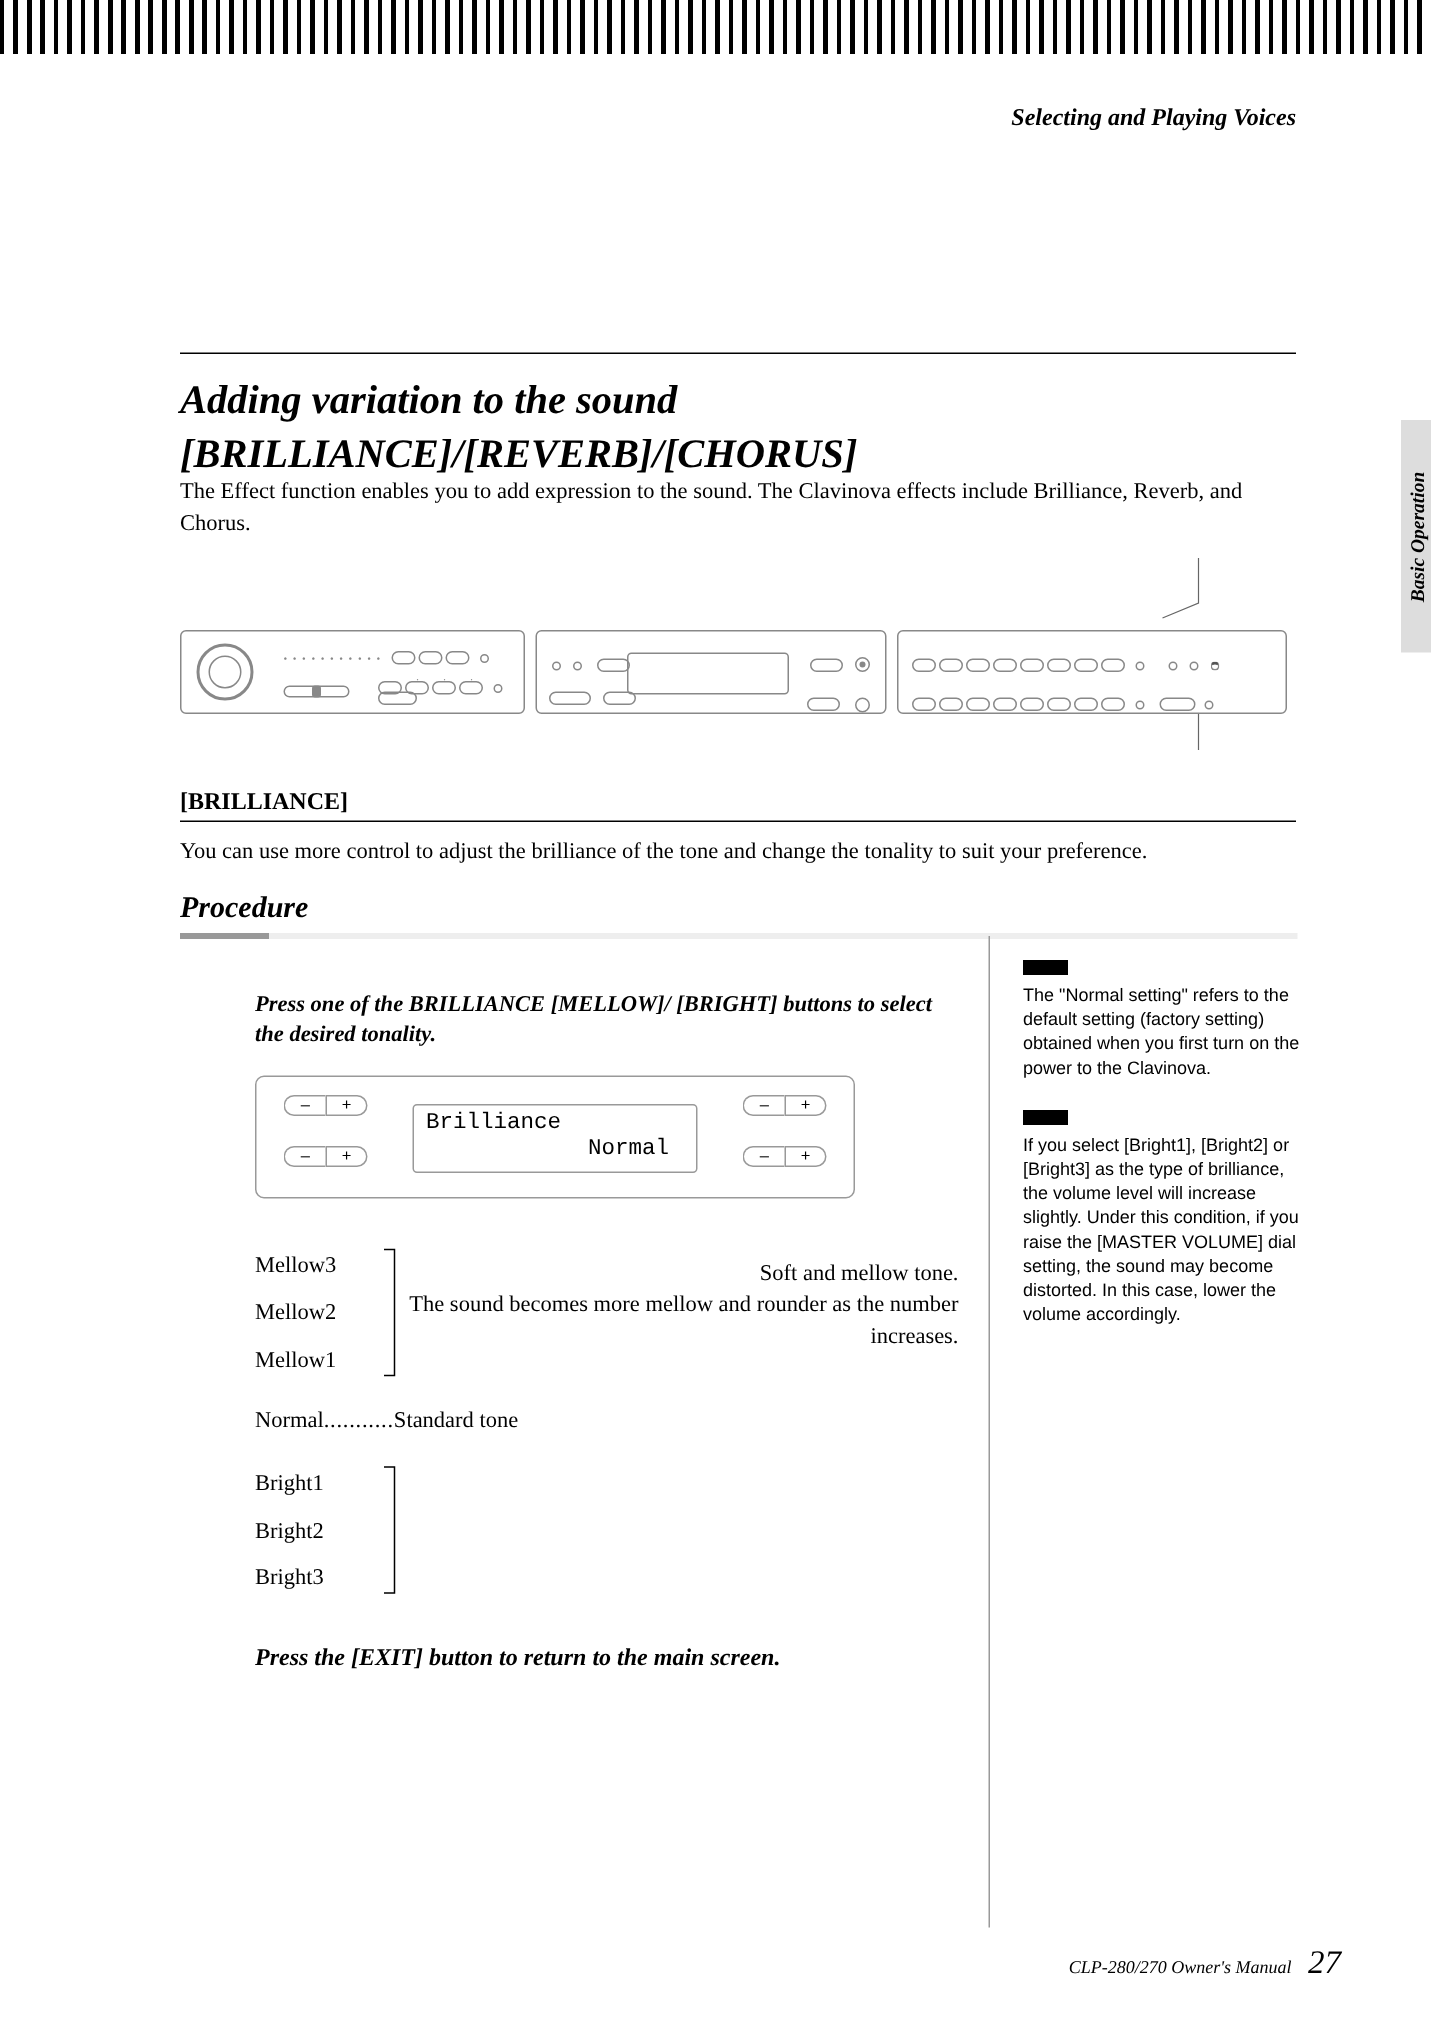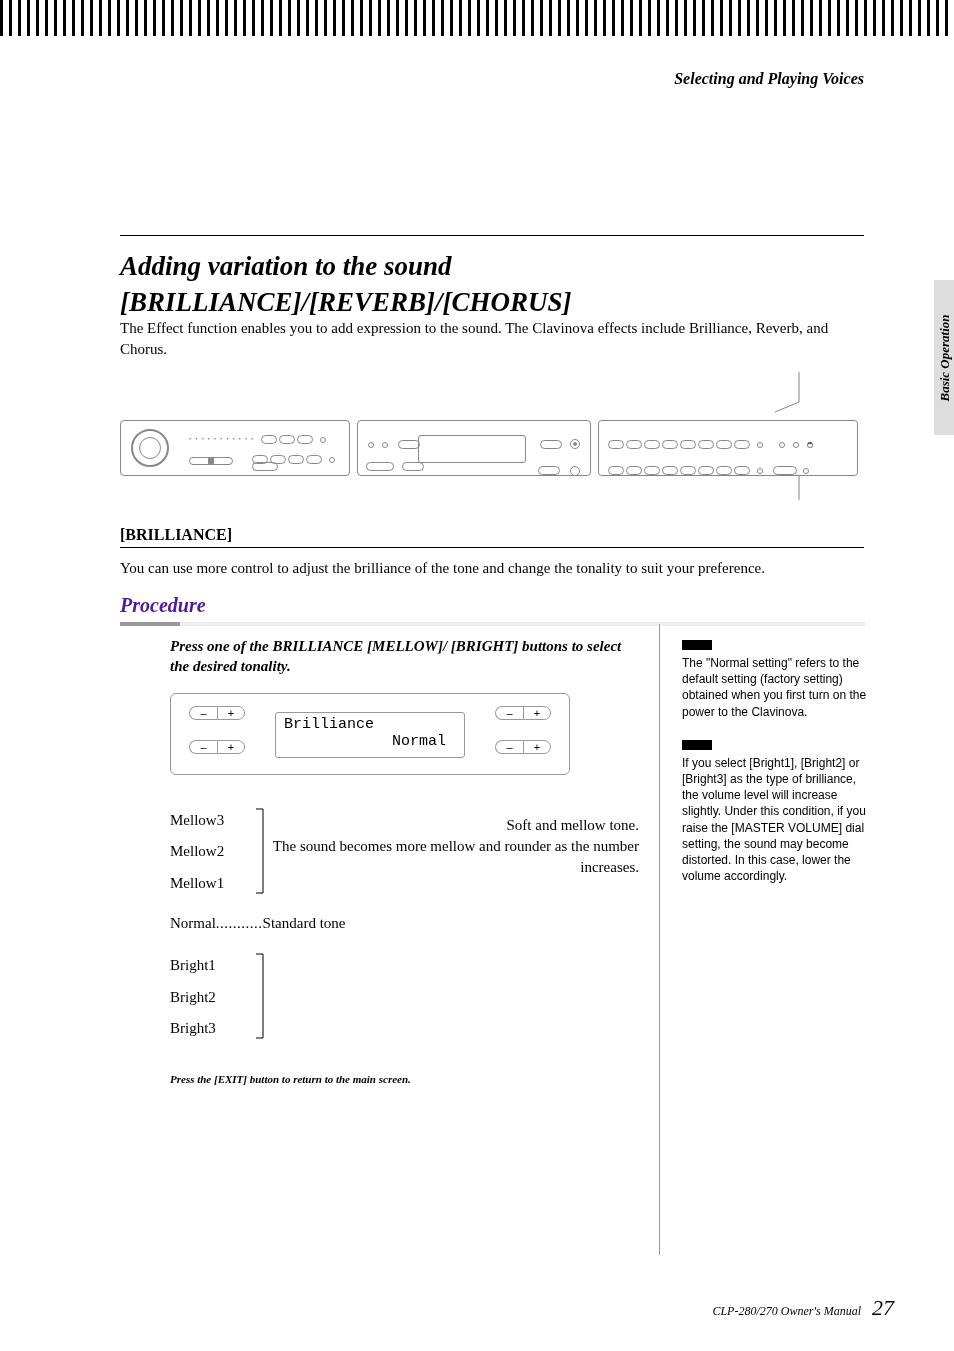--- a/index.html
+++ b/index.html
@@ -181,21 +181,21 @@
     right: 90px;
     font-size: 15px;
   }
   .procedure-head {
     position: absolute;
     top: 594px;
     left: 120px;
     font-style: italic;
     font-weight: bold;
     font-size: 20px;
-    color: #4c1d95;
+    color: #000000;
   }
   .procedure-rule {
     position: absolute;
     top: 622px;
     left: 120px;
     width: 745px;
     height: 4px;
     background: linear-gradient(90deg, #999 0%, #999 8%, #eee 8%, #eee 100%);
   }
   
@@ -215,20 +215,21 @@
     right: -1px;
     height: 12px;
     border-right: 1px solid #999;
   }
   .step-instr {
     font-style: italic;
     font-weight: bold;
     font-size: 15px;
     line-height: 1.35;
     margin-bottom: 16px;
+    margin-top: 24px;
   }
   .display-panel {
     border: 1px solid #999;
     border-radius: 6px;
     padding: 12px 14px;
     width: 400px;
     position: relative;
     height: 82px;
     margin-bottom: 30px;
   }
@@ -295,21 +296,21 @@
   }
   .clear { clear: both; }
   .normal-line {
     font-size: 15px;
     margin: 10px 0 18px 0;
   }
   .dotted { letter-spacing: 0.5px; }
   .exit-instr {
     font-style: italic;
     font-weight: bold;
-    font-size: 11px;
+    font-size: 16px;
     margin-top: 28px;
   }
   
   .sidebar {
     position: absolute;
     top: 640px;
     left: 682px;
     width: 185px;
     font-family: Arial, Helvetica, sans-serif;
     font-size: 12px;

